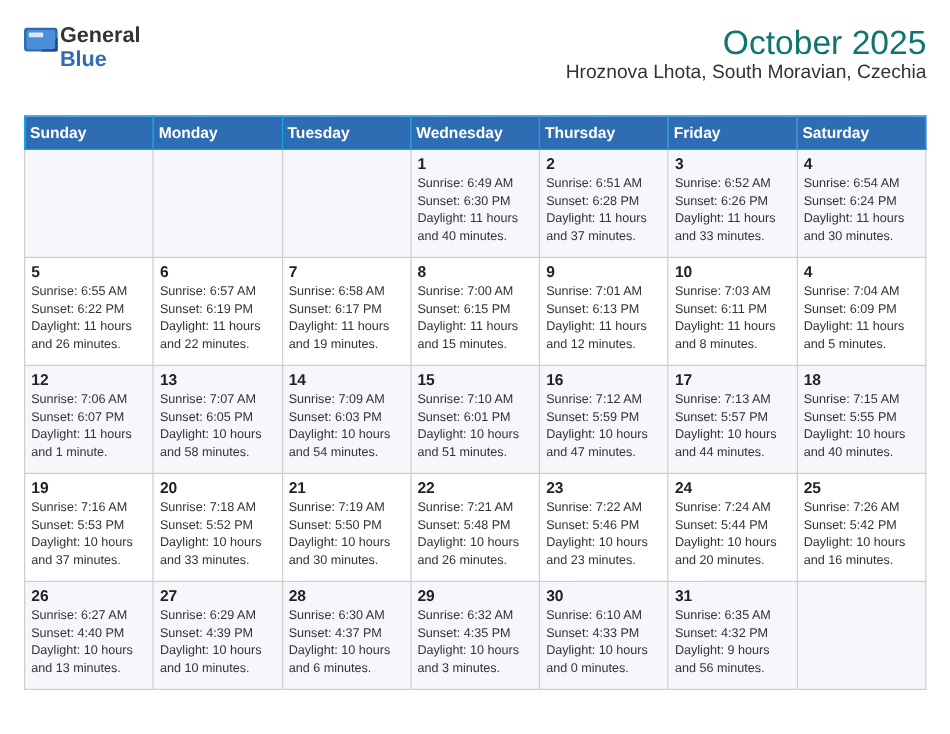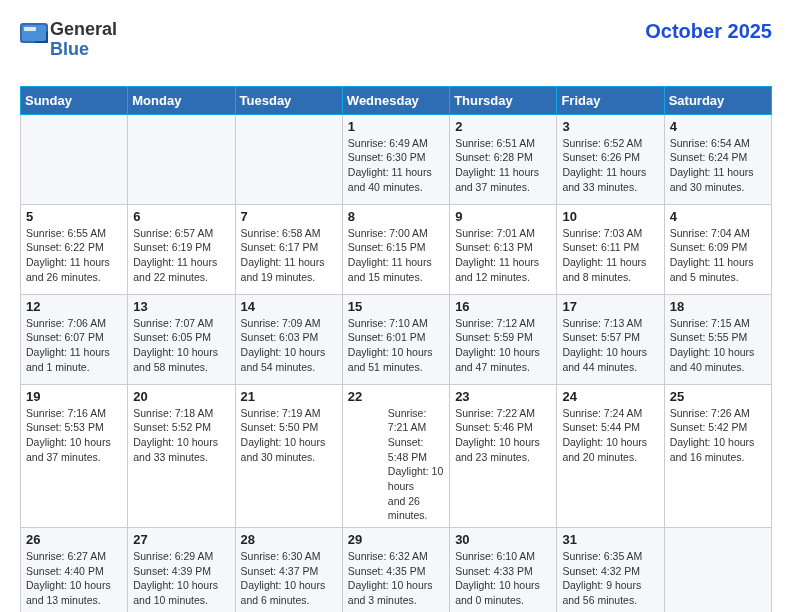--- a/index.html
+++ b/index.html
@@ -26,23 +26,23 @@
       font-size: 18px;
       font-weight: bold;
       line-height: 1.1;
     }
     .logo-general { color: #333; }
     .logo-blue { color: #2e6db4; }
     .title-block {
       text-align: right;
     }
     .title-block h1 {
-      font-size: 20px;
-      font-weight: bold;
-      color: #1d4ed8;
+      font-size: 28px;
+      font-weight: normal;
+      color: #0f766e;
     }
     .title-block h2 {
       font-size: 16px;
       font-weight: normal;
       color: #333;
     }
     .calendar {
       width: 100%;
       border-collapse: collapse;
       font-size: 11px;
@@ -98,20 +98,21 @@
       <rect x="2" y="2" width="24" height="16" rx="2" fill="#4a90d9"></rect>
       <rect x="4" y="4" width="12" height="4" rx="1" fill="#fff" opacity="0.8"></rect>
     </svg>
     <div class="logo-text">
       <span class="logo-general">General</span>
       <span class="logo-blue">Blue</span>
     </div>
   </div>
   <div class="title-block">
     <h1>October 2025</h1>
+    <h2>Hroznova Lhota, South Moravian, Czechia</h2>
   </div>
 </div>
 
 <table class="calendar">
   <thead>
     <tr>
     <th>Sunday</th>
         <th>Monday</th>
         <th>Tuesday</th>
         <th>Wednesday</th>
@@ -273,21 +274,21 @@
         </td>
         <td>
           <span class="day-number">21</span>
           <div class="day-info" style="white-space: pre-line;">Sunrise: 7:19 AM
 Sunset: 5:50 PM
 Daylight: 10 hours
 and 30 minutes.</div>
         </td>
         <td>
           <span class="day-number">22</span>
-          <div class="day-info" style="white-space: pre-line; margin-left: 40px;">Sunrise: 7:21 AM
+          <div class="day-info" style="white-space: pre-line;">Sunrise: 7:21 AM
 Sunset: 5:48 PM
 Daylight: 10 hours
 and 26 minutes.</div>
         </td>
         <td>
           <span class="day-number">23</span>
           <div class="day-info" style="white-space: pre-line;">Sunrise: 7:22 AM
 Sunset: 5:46 PM
 Daylight: 10 hours
 and 23 minutes.</div>

